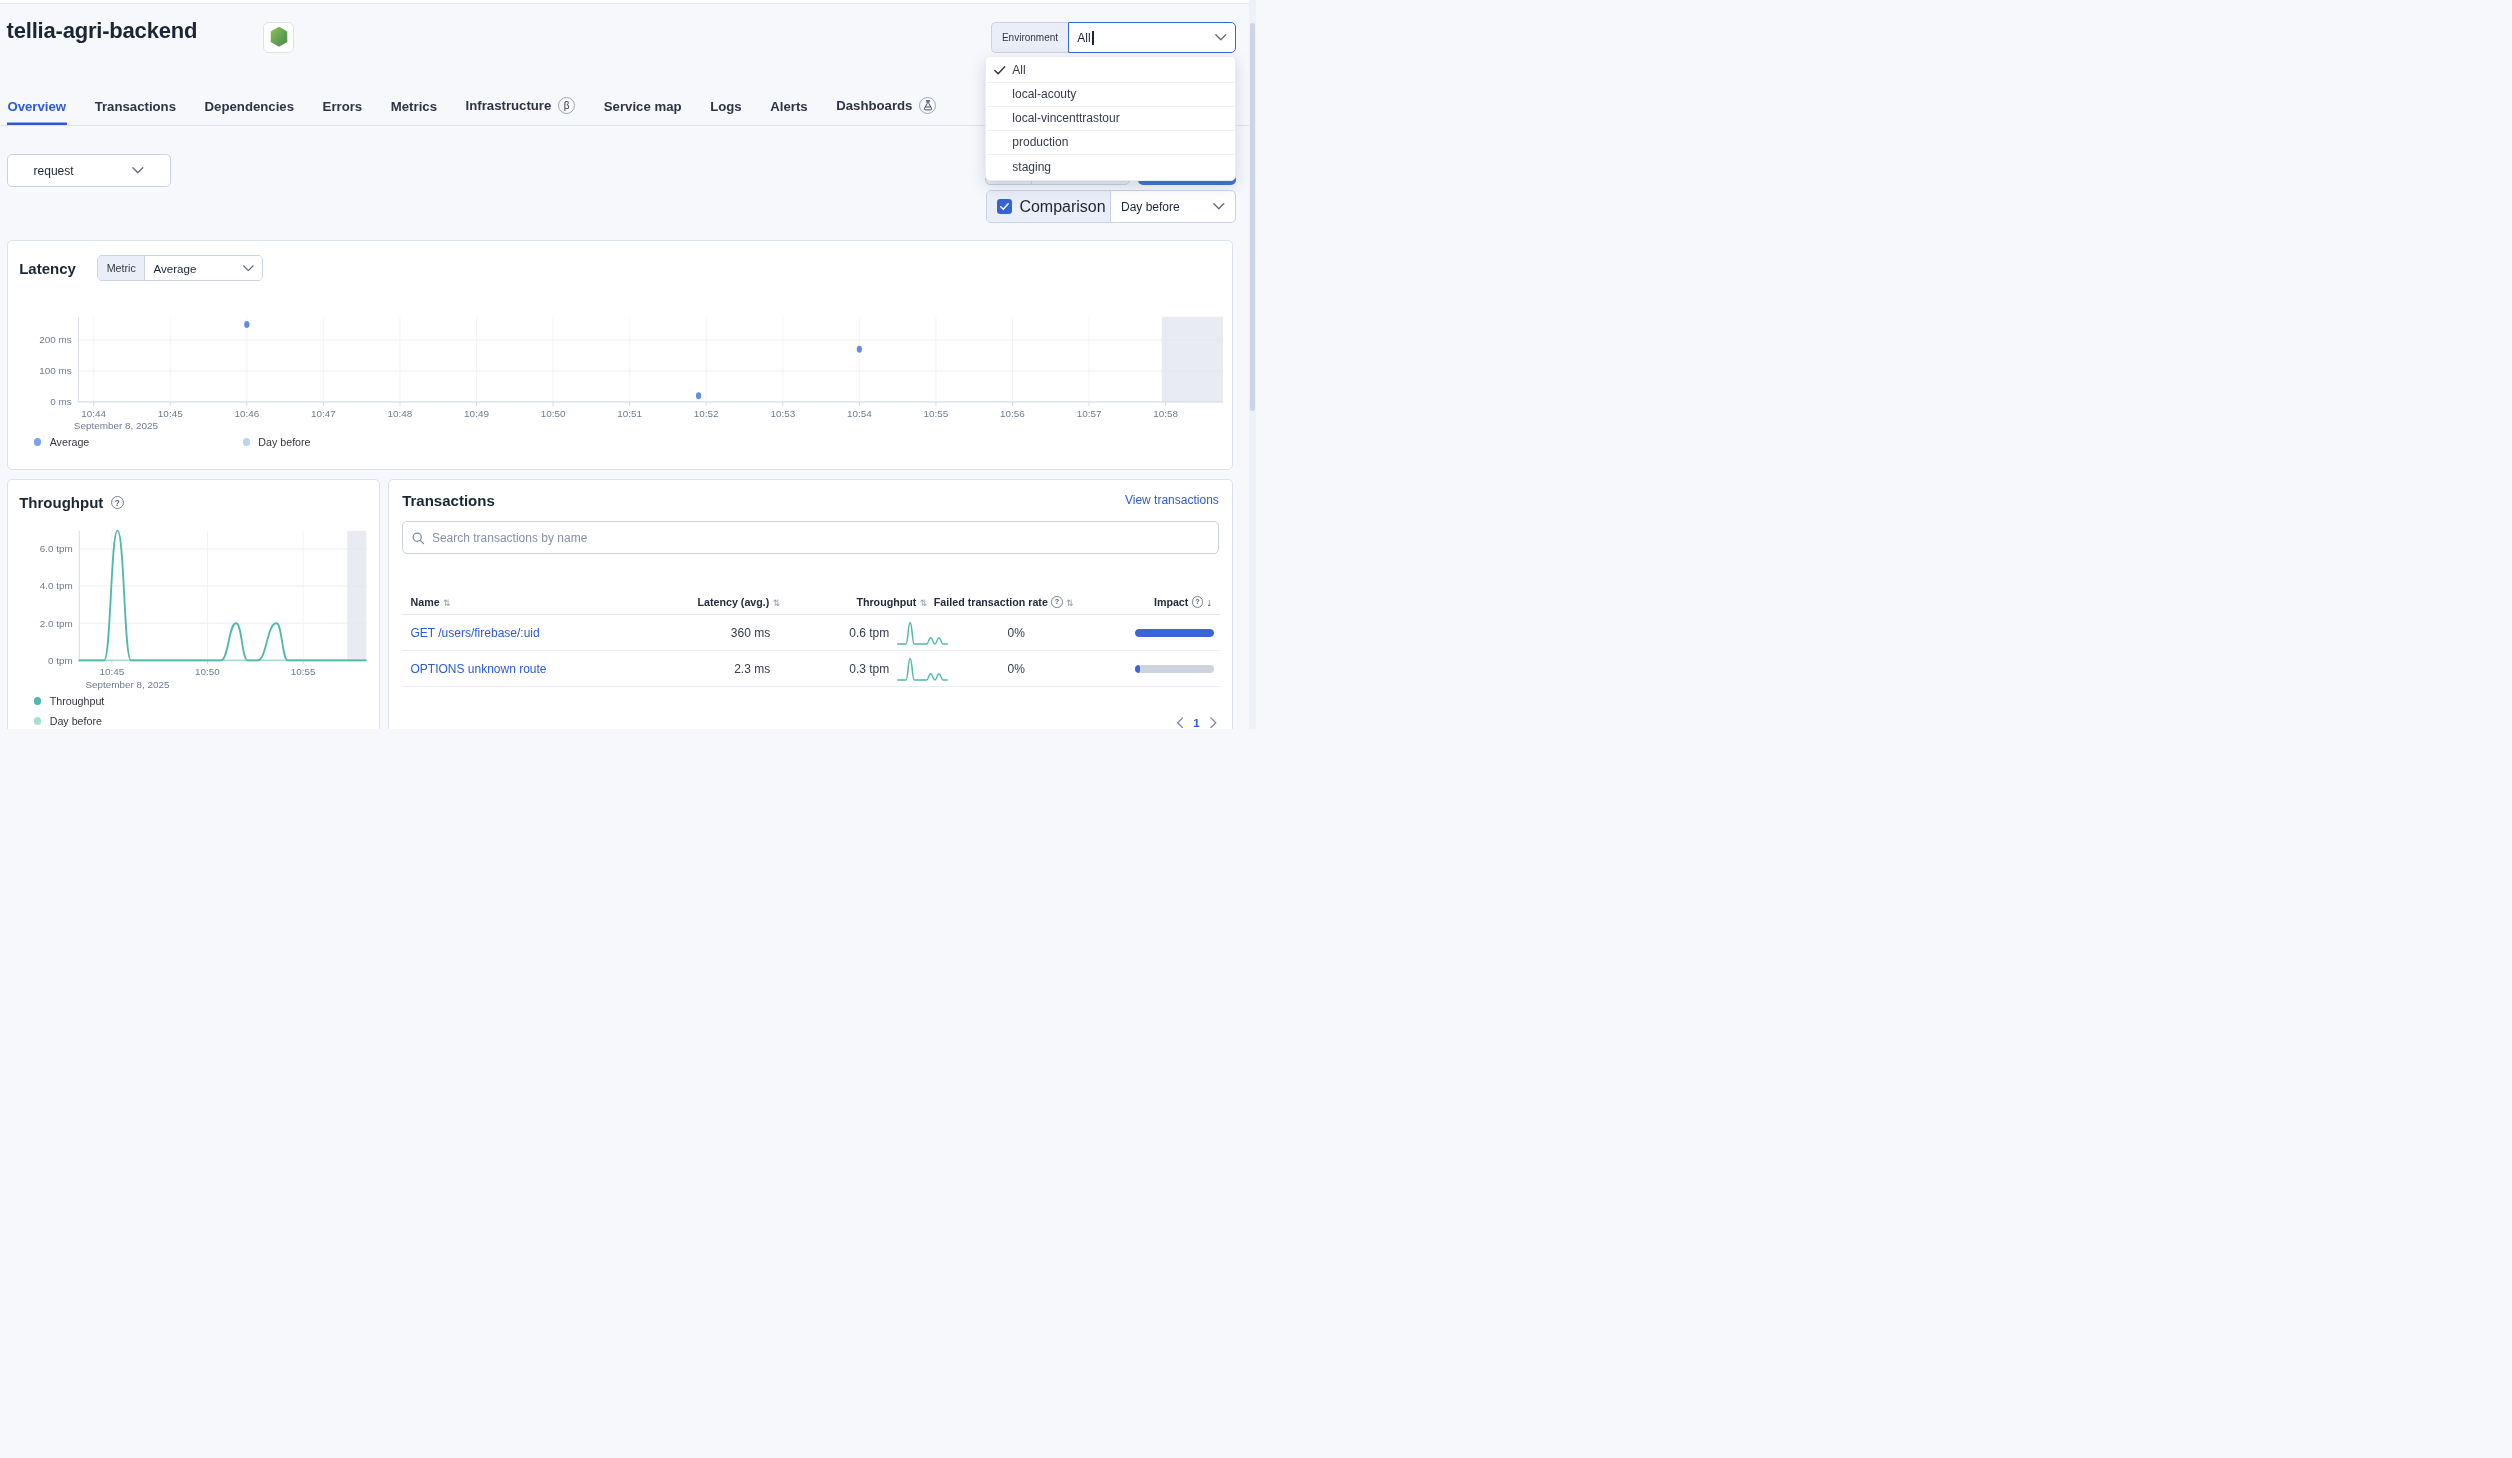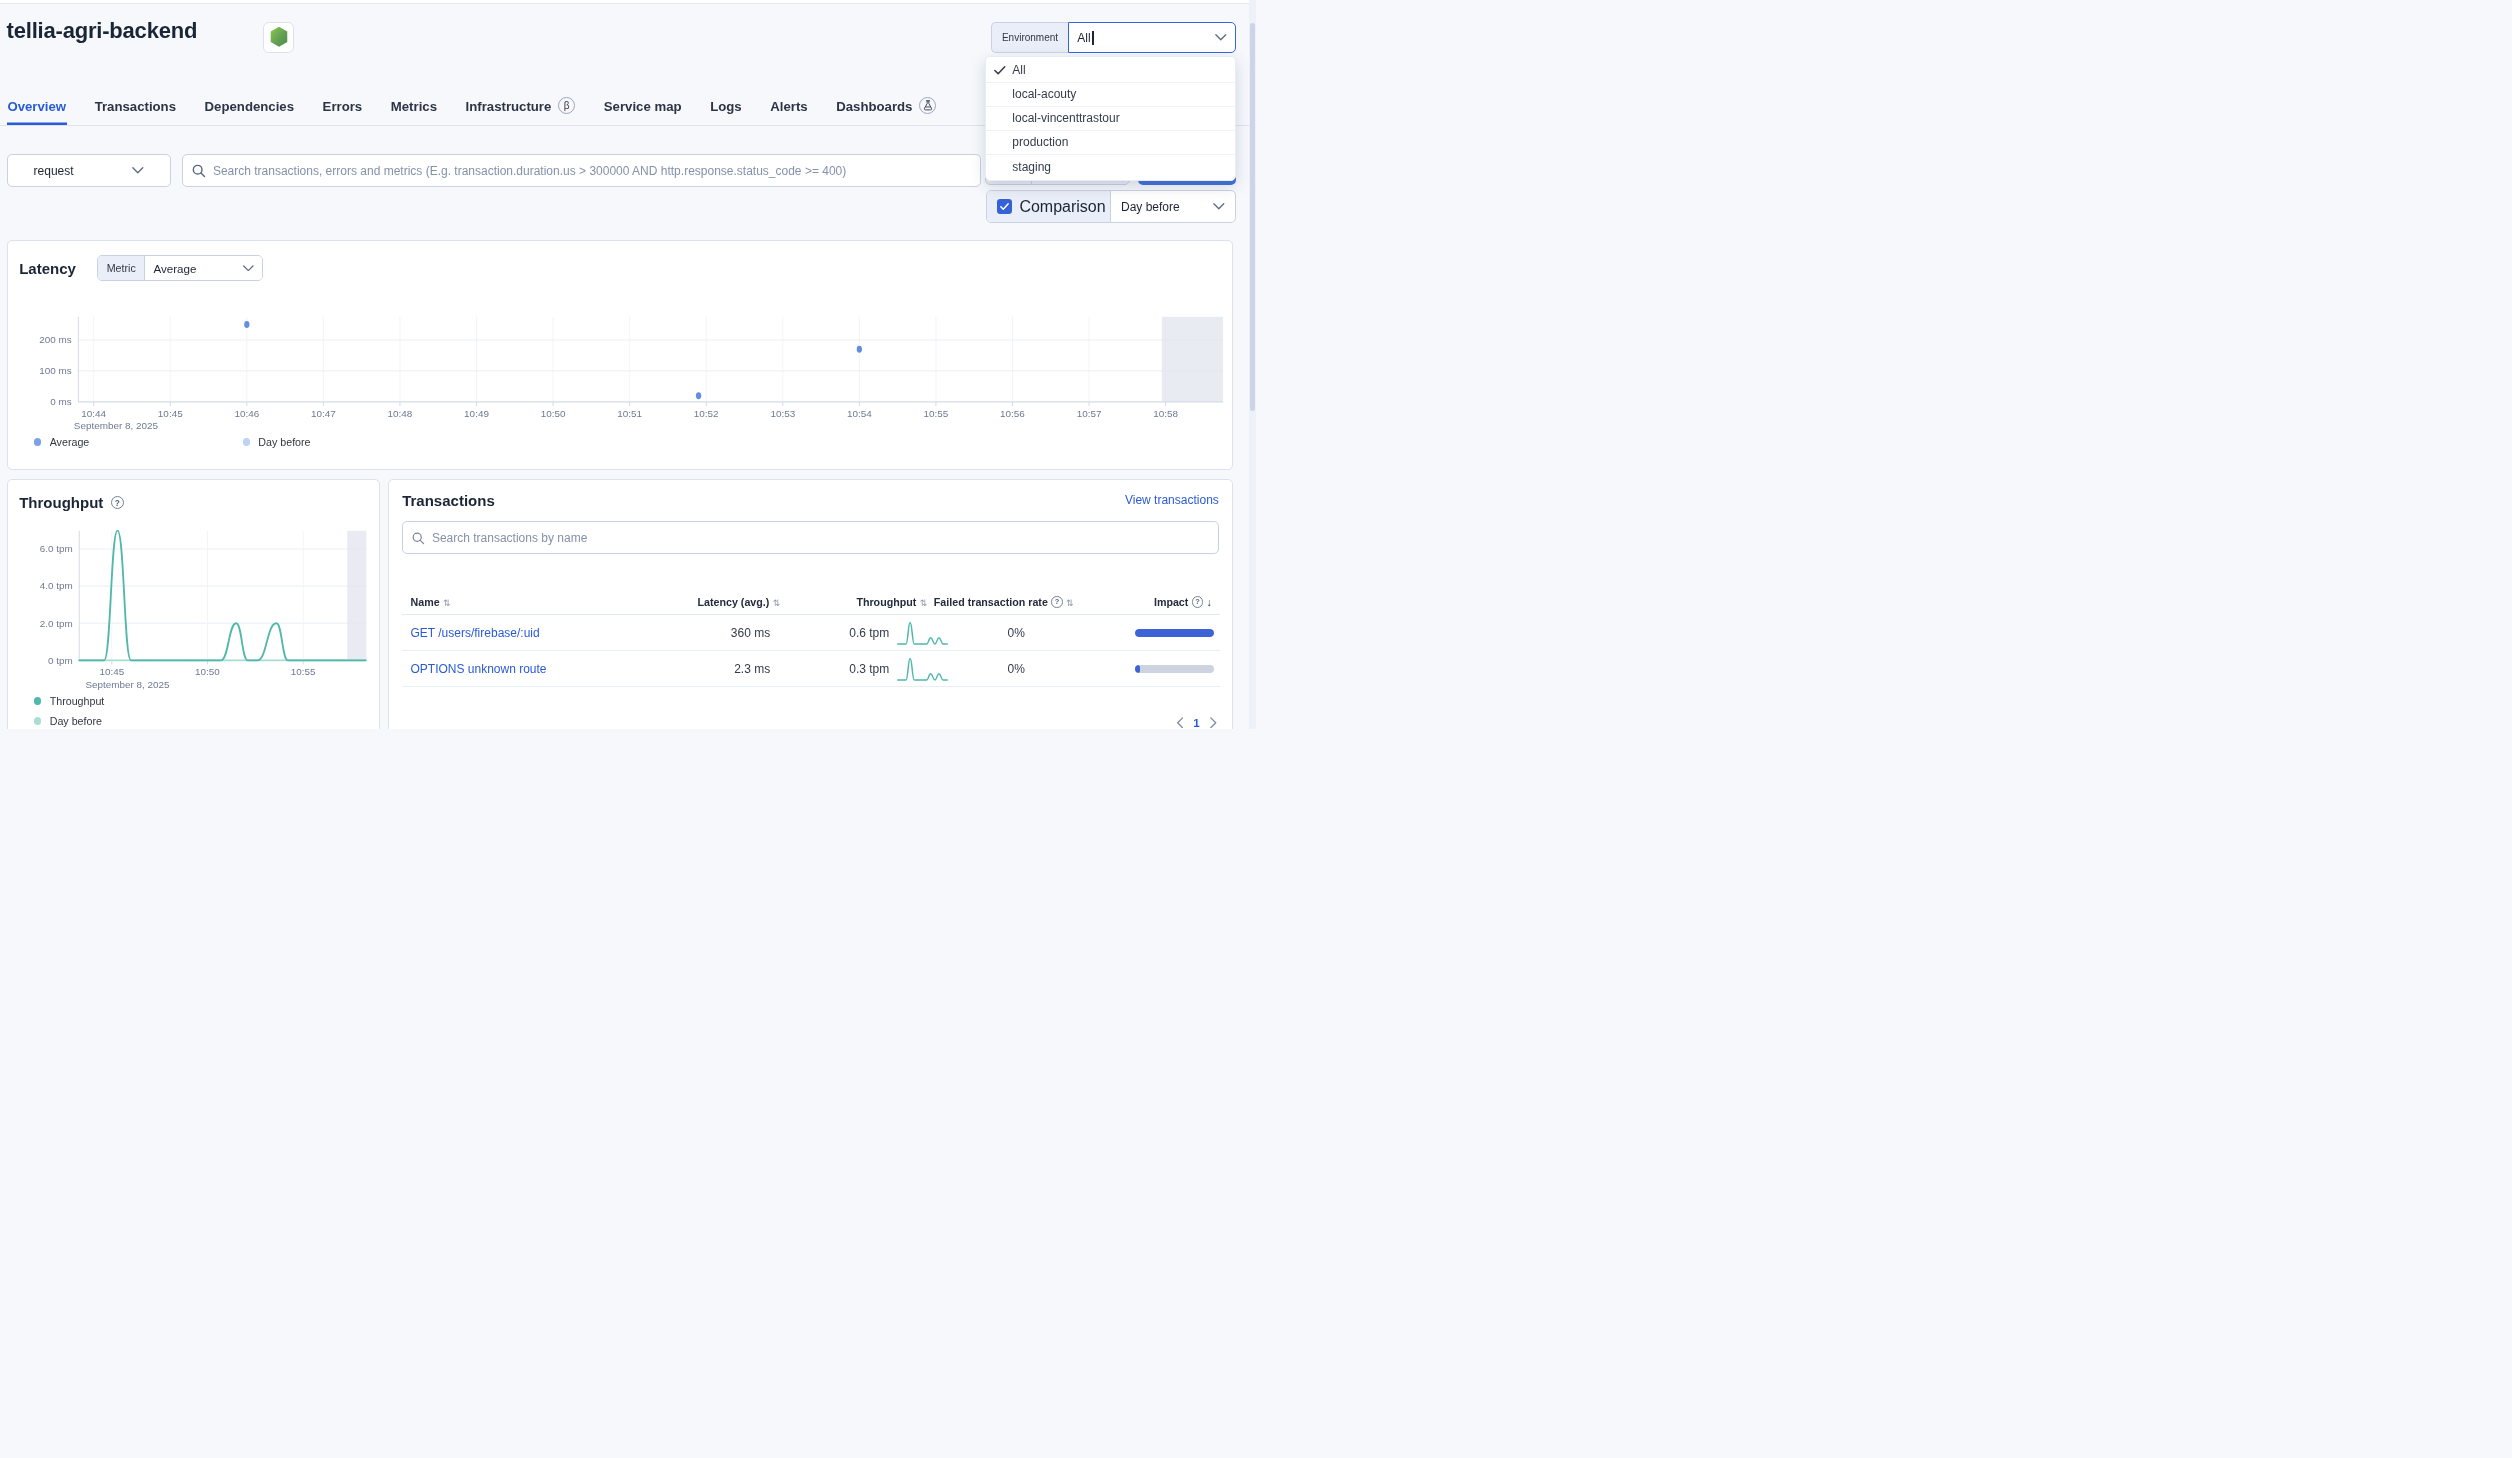--- a/index.html
+++ b/index.html
@@ -28,21 +28,21 @@
   .agent-chip{position:absolute;left:263px;top:21.5px;width:31px;height:31px;background:#fff;border:0.8px solid var(--panel-border);border-radius:5.8px;display:flex;align-items:center;justify-content:center}
 
   .env-control{position:absolute;left:991px;top:22px;width:245px;height:31px;display:flex}
   .env-label{width:77px;background:var(--prepend);border:0.8px solid var(--ctl-border);border-right:none;border-radius:5px 0 0 5px;display:flex;align-items:center;justify-content:center;font-size:10px;color:var(--text)}
   .env-combo{flex:1;background:#fff;border:1.7px solid #3366df;border-radius:0 5px 5px 0;display:flex;align-items:center;padding:0 8.3px;font-size:12px;color:#1c2533;position:relative}
   .env-combo .caret{display:inline-block;width:1.2px;height:14px;background:#1c2533;margin-left:1.7px}
   .chev{margin-left:auto}
 
   
   .tabs{position:absolute;left:0;top:97px;width:100%;height:29px;display:flex;gap:27px;padding-left:6.6px;border-bottom:0.8px solid #dde4ee;align-items:flex-end}
-  .tab{font-size:13.2px;font-weight:600;color:#2c3445;padding:0 0.8px 10.7px 0.8px;display:flex;align-items:flex-end;cursor:pointer;white-space:nowrap}
+  .tab{font-size:13.2px;font-weight:600;color:#2c3445;padding:0 0.8px 10.7px 0.8px;display:flex;align-items:center;cursor:pointer;white-space:nowrap}
   .tab.active{color:var(--primary);box-shadow:inset 0 -2.5px 0 var(--primary)}
   .badge-circle{display:inline-flex;width:17.3px;height:17.3px;border:0.8px solid #9aa7bc;border-radius:50%;align-items:center;justify-content:center;font-size:10px;font-weight:400;color:#343741;margin-left:6.6px}
 
   
   .type-select{position:absolute;left:6.6px;top:154px;width:164px;height:33px;background:#fff;border:0.8px solid var(--ctl-border);border-radius:5px;display:flex;align-items:center;padding:0 26px;font-size:12px;color:#1c2533}
   .search-box{position:absolute;display:flex;align-items:center;background:#fff;border:0.8px solid var(--ctl-border);border-radius:5px}
   .search-main{left:182px;top:154px;width:799px;height:33px;padding:0 8.3px}
   .search-box input{border:none;outline:none;flex:1;height:100%;font-size:12px;font-family:inherit;color:#1c2533;background:transparent;padding-left:6.6px}
   .search-box input::placeholder{color:#8391ab}
 
@@ -193,29 +193,20 @@
     </div>
   </nav>
 
   <div class="type-select">
     <span>request</span>
     <span class="chev">
       <svg width="11.6" height="6.6" viewBox="0 0 14 8">
           <polyline points="1,1 7,7 13,1" fill="none" stroke="#5d6a80" stroke-width="1.6" stroke-linecap="round" stroke-linejoin="round"></polyline>
         </svg>
     </span>
-  </div>
-  <div class="search-box search-main">
-    <span>
-      <svg width="15" height="15" viewBox="0 0 18 18">
-          <circle cx="8" cy="8" r="5.2" fill="none" stroke="#5a6680" stroke-width="1.7"></circle>
-          <line x1="12" y1="12" x2="16.2" y2="16.2" stroke="#5a6680" stroke-width="1.7" stroke-linecap="round"></line>
-        </svg>
-    </span>
-    <input placeholder="Search transactions, errors and metrics (E.g. transaction.duration.us &gt; 300000 AND http.response.status_code &gt;= 400)" style="">
   </div>
 
   <div class="dp-gray">
       <div class="dp-div"></div>
     </div>
   <div class="dp-blue"></div>
 
   <div class="env-popover">
     <div class="opt">
       <span class="optcheck">

